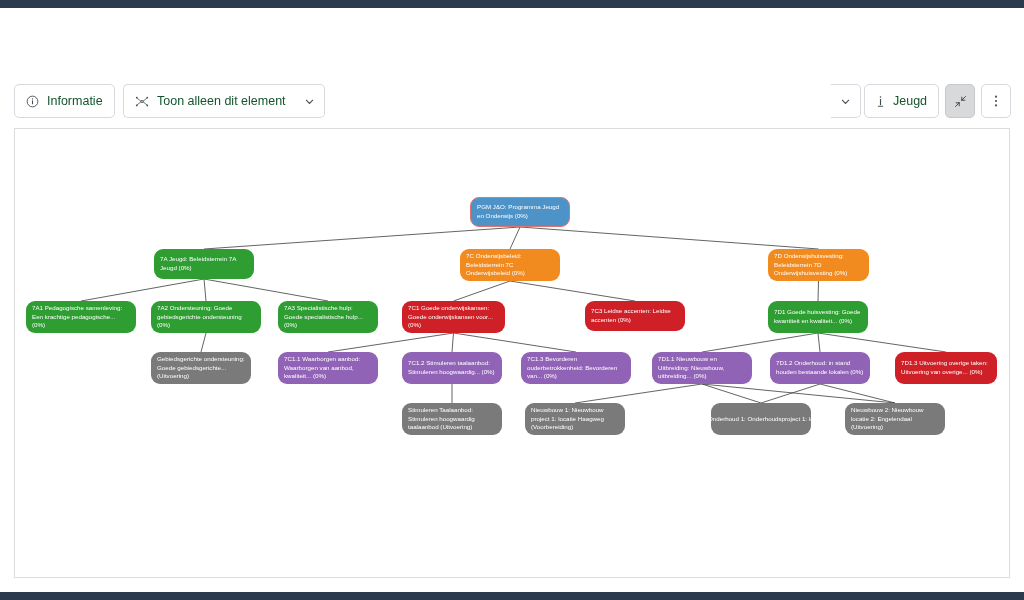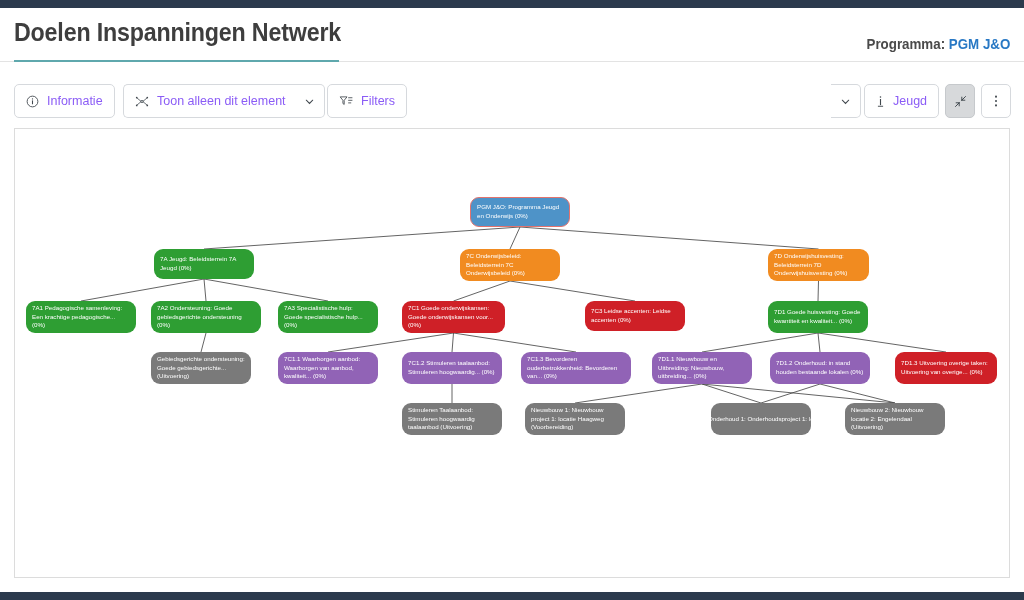--- a/index.html
+++ b/index.html
@@ -51,21 +51,21 @@
   .programma .val { color:#2878c4; }
 
   
   .toolbar { position:absolute; left:0; top:84px; width:1024px; height:34px; }
 
   .btn {
     position:absolute; top:0; height:34px;
     display:flex; align-items:center; justify-content:center;
     gap:8px;
     background:#fff; border:1px solid #d6d9dd; border-radius:5px;
-    font-size:12.5px; color:#8b5cf6;
+    font-size:12.5px; color:#14532d;
     cursor:pointer; white-space:nowrap; padding:0 11px;
     user-select:none;
   }
   .btn.active { background:#d7d9db; border-color:#c6c9cc; }
   .btn.nogap { border-radius:5px 0 0 5px; border-right:1px solid #e4e6e8; }
   .btn.capright { border-radius:0 5px 5px 0; border-left:none; width:30px; padding:0; }
   .btn.sq { width:30px; padding:0; }
 
   .ico { display:inline-flex; align-items:center; justify-content:center; }
   .ico svg { display:block; }
@@ -94,29 +94,20 @@
   .node span { display:block; width:100%; }
   .node.clip span { white-space:nowrap; width:130%; margin-left:-9px; }
 </style>
 </head>
 <body>
 
 <div id="app">
 
   <div class="topbar"></div>
 
-  <div class="header">
-    <div class="hdr-rule"></div>
-    <div class="page-title">Doelen Inspanningen Netwerk</div>
-    <div class="title-underline"></div>
-    <div class="programma">
-      <span class="lbl">Programma:</span>
-      <span class="val">PGM J&amp;O</span>
-    </div>
-  </div>
 
   <div class="toolbar">
 
     <div class="btn" style="left:14px;">
       <span class="ico">
         <svg width="13" height="13" viewBox="0 0 16 16">
             <circle cx="8" cy="8" r="6.6" fill="none" stroke="#41484e" stroke-width="1.1"></circle>
             <circle cx="8" cy="4.8" r="0.78" fill="#41484e"></circle>
             <rect x="7.35" y="6.5" width="1.3" height="5" rx="0.5" fill="#41484e"></rect>
           </svg>
@@ -142,33 +133,20 @@
     </div>
 
     <div class="btn capright" style="left:295px;">
       <span class="ico">
         <svg width="11" height="11" viewBox="0 0 12 12">
             <path d="M2.5 4.6 L6 8.1 L9.5 4.6" fill="none" stroke="#41484e" stroke-width="1.1" stroke-linecap="round"></path>
           </svg>
       </span>
     </div>
 
-    <div class="btn" style="left:327px;">
-      <span class="ico">
-        <svg width="14" height="12" viewBox="0 0 16 14">
-          <path d="M1.2 2.2 L9.2 2.2 L5.9 6.2 L5.9 11 L4.4 9.9 L4.4 6.2 Z" fill="none" stroke="#41484e" stroke-width="1"></path>
-          <g stroke="#41484e" stroke-width="1" stroke-linecap="round">
-            <path d="M11 3.2 L15 3.2"></path>
-              <path d="M11 6.2 L15 6.2"></path>
-              <path d="M11 9.2 L13.6 9.2"></path>
-          </g>
-        </svg>
-      </span>
-      <span>Filters</span>
-    </div>
 
 
     <div class="btn capright" style="left:831px;">
       <span class="ico">
         <svg width="11" height="11" viewBox="0 0 12 12">
             <path d="M2.5 4.6 L6 8.1 L9.5 4.6" fill="none" stroke="#41484e" stroke-width="1.1" stroke-linecap="round"></path>
           </svg>
       </span>
     </div>
 

